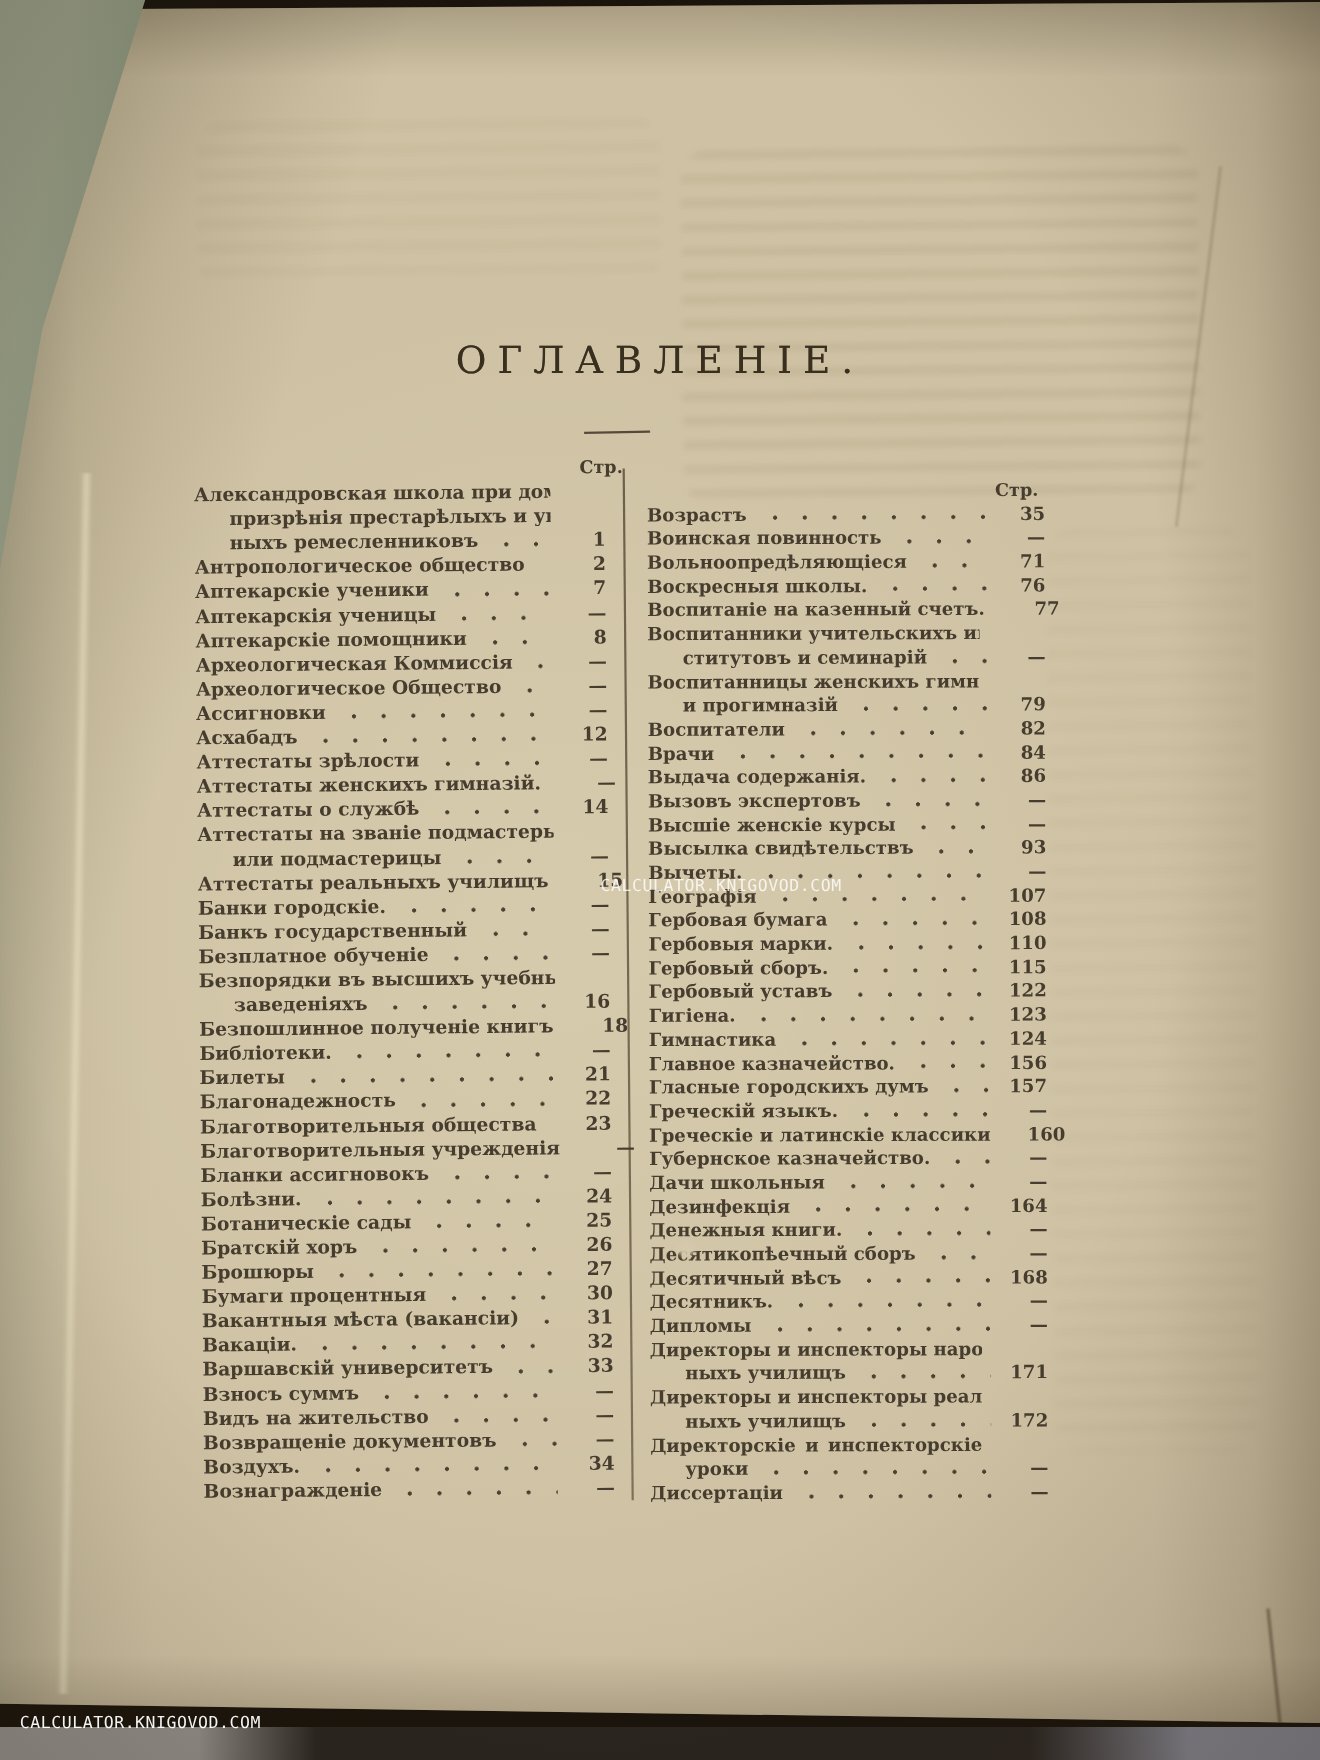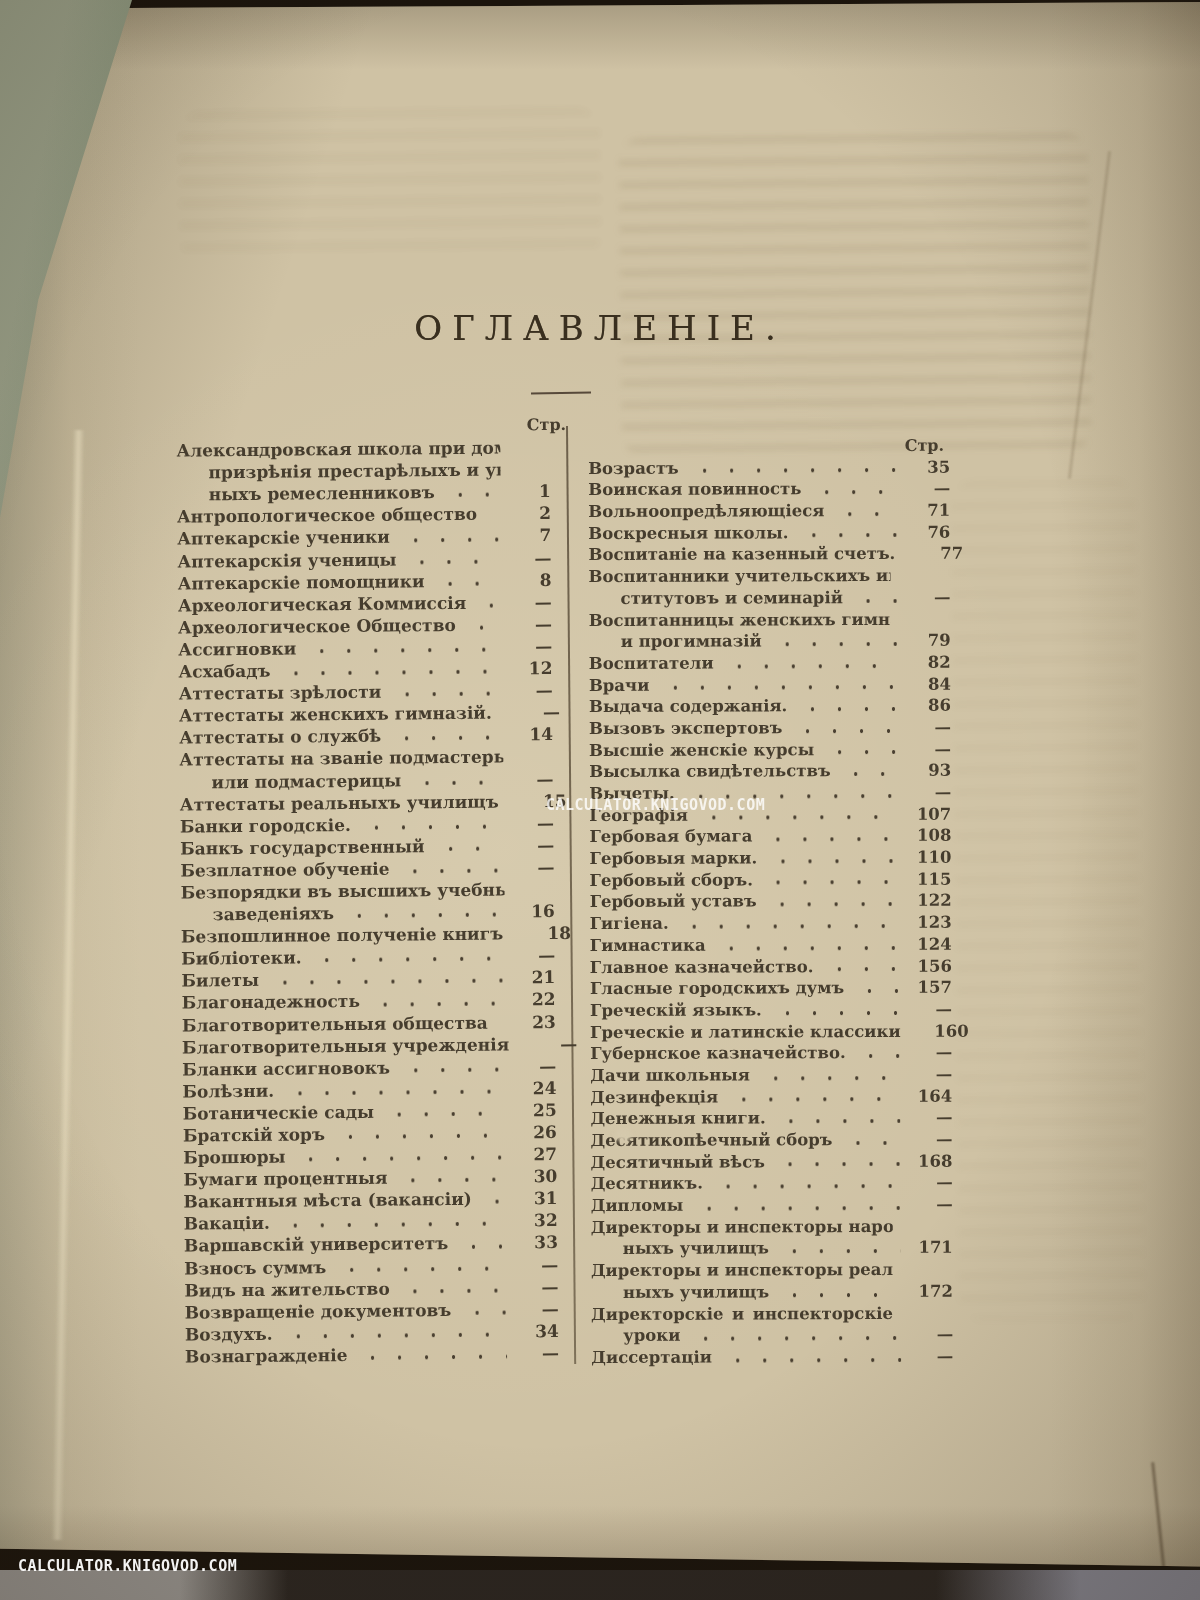--- a/index.html
+++ b/index.html
@@ -115,21 +115,21 @@
     background-size:27px 4px;background-repeat:repeat-x;background-position:2px center;
   }
   .num{flex:0 0 46px;text-align:right;}
 
   
   .spot{
     position:absolute;left:615px;top:1128px;width:17px;height:14px;
     background:rgba(213,201,172,0.92);border-radius:50%;filter:blur(2px);
   }
 
-  .wm{font-family:"DejaVu Sans Mono", monospace;font-weight:bold;}
+  .wm{font-family:"DejaVu Sans Mono", monospace;font-weight:normal;}
   .wm-center{
     position:absolute;left:546px;top:796px;font-size:15px;
     color:rgba(255,255,255,0.8);letter-spacing:0.5px;
   }
   .wm-bottom{
     position:absolute;left:18px;top:1557px;font-size:15px;
     color:rgba(255,255,255,0.95);letter-spacing:0.5px;
   }
 
   .vignette{

